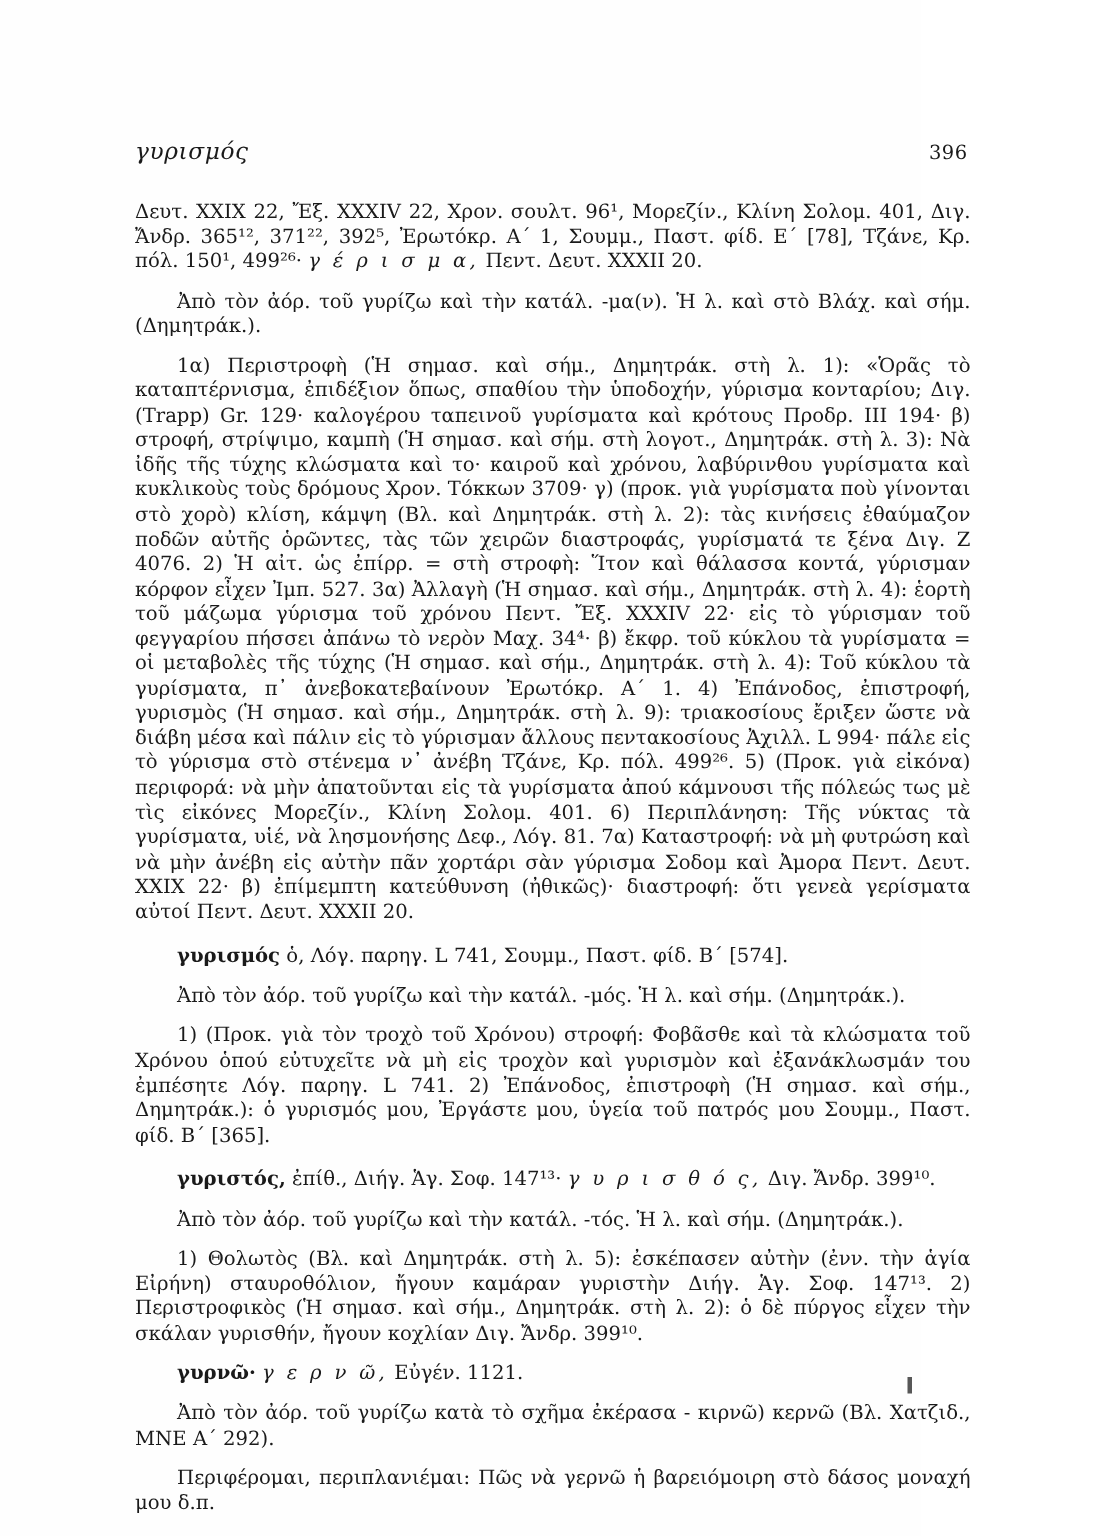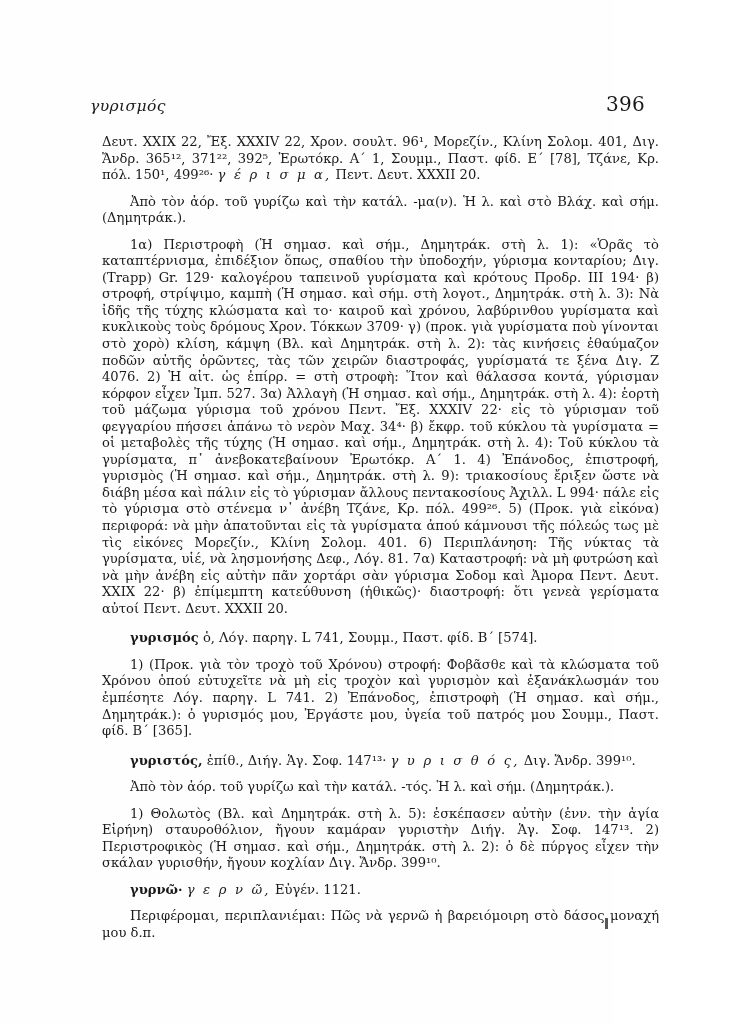--- a/index.html
+++ b/index.html
@@ -30,26 +30,26 @@
     display: flex;
     align-items: baseline;
     justify-content: space-between;
   }
   .headword-running {
     font-style: italic;
     font-size: 15.5px;
     letter-spacing: 0.4px;
   }
   .folio {
-    font-size: 20px;
+    font-size: 13px;
     letter-spacing: 0.3px;
   }
   .body-col {
     position: absolute;
-    left: 102px;
+    left: 90px;
     top: 134px;
     width: 557px;
     font-size: 13.1px;
     line-height: 16.55px;
     text-align: justify;
     text-justify: inter-word;
     hyphens: manual;
   }
   p.para {
     margin: 0;
@@ -94,32 +94,34 @@
   <div class="body-col">
 
     <p class="para noindent"><span>Δευτ. XXIX 22, Ἔξ. XXXIV 22, Χρον. σουλτ. 96¹, Μορεζίν., Κλίνη Σολομ. 401, Διγ. Ἄνδρ. 365¹², 371²², 392⁵, Ἐρωτόκρ. Α΄ 1, Σουμμ., Παστ. φίδ. Ε΄ [78], Τζάνε, Κρ. πόλ. 150¹, 499²⁶·</span> <span class="sp">γ έ ρ ι σ μ α,</span> <span>Πεντ. Δευτ. XXXII 20.</span></p>
 
     <p class="para gap-sm">Ἀπὸ τὸν ἀόρ. τοῦ γυρίζω καὶ τὴν κατάλ. -μα(ν). Ἡ λ. καὶ στὸ Βλάχ. καὶ σήμ. (Δημητράκ.).</p>
 
     <p class="para gap-sm">1α) Περιστροφὴ (Ἡ σημασ. καὶ σήμ., Δημητράκ. στὴ λ. 1): «Ὁρᾶς τὸ καταπτέρνισμα, ἐπιδέξιον ὅπως, σπαθίου τὴν ὑποδοχήν, γύρισμα κονταρίου; Διγ. (Trapp) Gr. 129· καλογέρου ταπεινοῦ γυρίσματα καὶ κρότους Προδρ. III 194· β) στροφή, στρίψιμο, καμπὴ (Ἡ σημασ. καὶ σήμ. στὴ λογοτ., Δημητράκ. στὴ λ. 3): Νὰ ἰδῆς τῆς τύχης κλώσματα καὶ το· καιροῦ καὶ χρόνου, λαβύρινθου γυρίσματα καὶ κυκλικοὺς τοὺς δρόμους Χρον. Τόκκων 3709· γ) (προκ. γιὰ γυρίσματα ποὺ γίνονται στὸ χορὸ) κλίση, κάμψη (Βλ. καὶ Δημητράκ. στὴ λ. 2): τὰς κινήσεις ἐθαύμαζον ποδῶν αὐτῆς ὁρῶντες, τὰς τῶν χειρῶν διαστροφάς, γυρίσματά τε ξένα Διγ. Ζ 4076. 2) Ἡ αἰτ. ὡς ἐπίρρ. = στὴ στροφὴ: Ἵτον καὶ θάλασσα κοντά, γύρισμαν κόρφον εἶχεν Ἰμπ. 527. 3α) Ἀλλαγὴ (Ἡ σημασ. καὶ σήμ., Δημητράκ. στὴ λ. 4): ἑορτὴ τοῦ μάζωμα γύρισμα τοῦ χρόνου Πεντ. Ἔξ. XXXIV 22· εἰς τὸ γύρισμαν τοῦ φεγγαρίου πήσσει ἀπάνω τὸ νερὸν Μαχ. 34⁴· β) ἔκφρ. τοῦ κύκλου τὰ γυρίσματα = οἱ μεταβολὲς τῆς τύχης (Ἡ σημασ. καὶ σήμ., Δημητράκ. στὴ λ. 4): Τοῦ κύκλου τὰ γυρίσματα, π᾿ ἀνεβοκατεβαίνουν Ἐρωτόκρ. Α΄ 1. 4) Ἐπάνοδος, ἐπιστροφή, γυρισμὸς (Ἡ σημασ. καὶ σήμ., Δημητράκ. στὴ λ. 9): τριακοσίους ἔριξεν ὥστε νὰ διάβη μέσα καὶ πάλιν εἰς τὸ γύρισμαν ἄλλους πεντακοσίους Ἀχιλλ. L 994· πάλε εἰς τὸ γύρισμα στὸ στένεμα ν᾿ ἀνέβη Τζάνε, Κρ. πόλ. 499²⁶. 5) (Προκ. γιὰ εἰκόνα) περιφορά: νὰ μὴν ἀπατοῦνται εἰς τὰ γυρίσματα ἀπού κάμνουσι τῆς πόλεώς τως μὲ τὶς εἰκόνες Μορεζίν., Κλίνη Σολομ. 401. 6) Περιπλάνηση: Τῆς νύκτας τὰ γυρίσματα, υἱέ, νὰ λησμονήσης Δεφ., Λόγ. 81. 7α) Καταστροφή: νὰ μὴ φυτρώση καὶ νὰ μὴν ἀνέβη εἰς αὐτὴν πᾶν χορτάρι σὰν γύρισμα Σοδομ καὶ Ἀμορα Πεντ. Δευτ. XXIX 22· β) ἐπίμεμπτη κατεύθυνση (ἠθικῶς)· διαστροφή: ὅτι γενεὰ γερίσματα αὐτοί Πεντ. Δευτ. XXXII 20.</p>
 
     <p class="para gap"><span class="bd">γυρισμός</span> <span>ὁ, Λόγ. παρηγ. L 741, Σουμμ., Παστ. φίδ. Β΄ [574].</span></p>
 
+    <p class="para gap-sm">Ἀπὸ τὸν ἀόρ. τοῦ γυρίζω καὶ τὴν κατάλ. -μός. Ἡ λ. καὶ σήμ. (Δημητράκ.).</p>
 
     <p class="para gap-sm">1) (Προκ. γιὰ τὸν τροχὸ τοῦ Χρόνου) στροφή: Φοβᾶσθε καὶ τὰ κλώσματα τοῦ Χρόνου ὁπού εὐτυχεῖτε νὰ μὴ εἰς τροχὸν καὶ γυρισμὸν καὶ ἐξανάκλωσμάν του ἐμπέσητε Λόγ. παρηγ. L 741. 2) Ἐπάνοδος, ἐπιστροφὴ (Ἡ σημασ. καὶ σήμ., Δημητράκ.): ὁ γυρισμός μου, Ἐργάστε μου, ὑγεία τοῦ πατρός μου Σουμμ., Παστ. φίδ. Β΄ [365].</p>
 
     <p class="para gap"><span class="bd">γυριστός,</span> <span>ἐπίθ., Διήγ. Ἁγ. Σοφ. 147¹³·</span> <span class="sp">γ υ ρ ι σ θ ό ς,</span> <span>Διγ. Ἄνδρ. 399¹⁰.</span></p>
 
     <p class="para gap-sm">Ἀπὸ τὸν ἀόρ. τοῦ γυρίζω καὶ τὴν κατάλ. -τός. Ἡ λ. καὶ σήμ. (Δημητράκ.).</p>
 
     <p class="para gap-sm">1) Θολωτὸς (Βλ. καὶ Δημητράκ. στὴ λ. 5): ἐσκέπασεν αὐτὴν (ἐνν. τὴν ἁγία Εἰρήνη) σταυροθόλιον, ἤγουν καμάραν γυριστὴν Διήγ. Ἁγ. Σοφ. 147¹³. 2) Περιστροφικὸς (Ἡ σημασ. καὶ σήμ., Δημητράκ. στὴ λ. 2): ὁ δὲ πύργος εἶχεν τὴν σκάλαν γυρισθήν, ἤγουν κοχλίαν Διγ. Ἄνδρ. 399¹⁰.</p>
 
 
     <p class="para gap-sm"><span class="bd">γυρνῶ·</span> <span class="sp">γ ε ρ ν ῶ,</span> <span>Εὐγέν. 1121.</span></p>
 
+    <p class="para gap-sm">Ἀπὸ τὸν ἀόρ. τοῦ γυρίζω κατὰ τὸ σχῆμα ἐκέρασα - κιρνῶ) κερνῶ (Βλ. Χατζιδ., ΜΝΕ Α΄ 292).</p>
 
     <p class="para gap-sm">Περιφέρομαι, περιπλανιέμαι: Πῶς νὰ γερνῶ ἡ βαρειόμοιρη στὸ δάσος μοναχή μου δ.π.</p>
 
   </div>
 
   <div class="edge-mark"></div>
 
 </div>
 
 </body></html>

